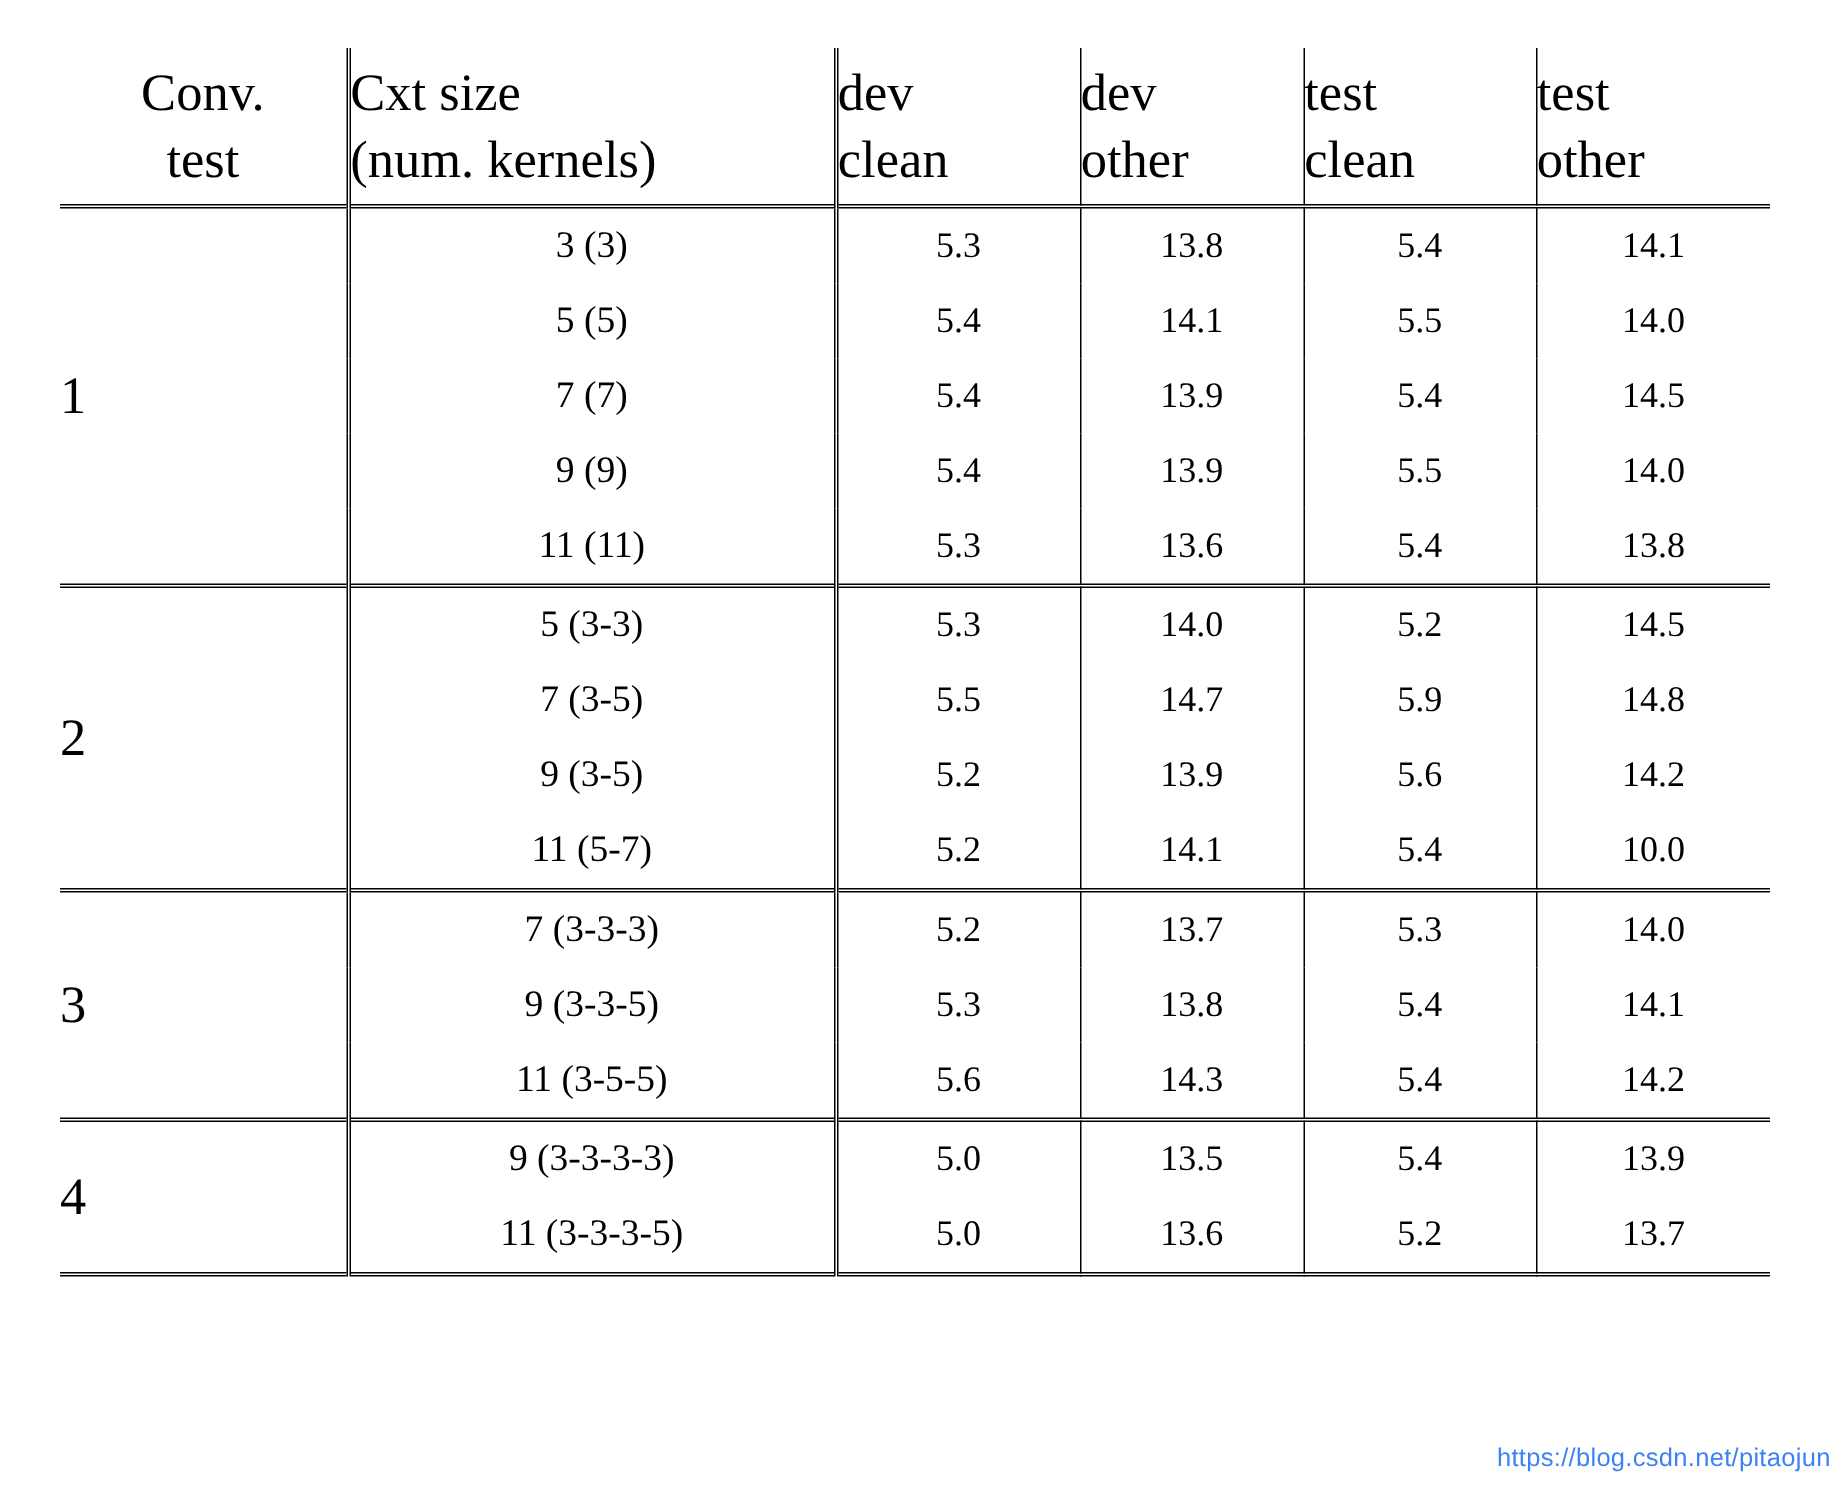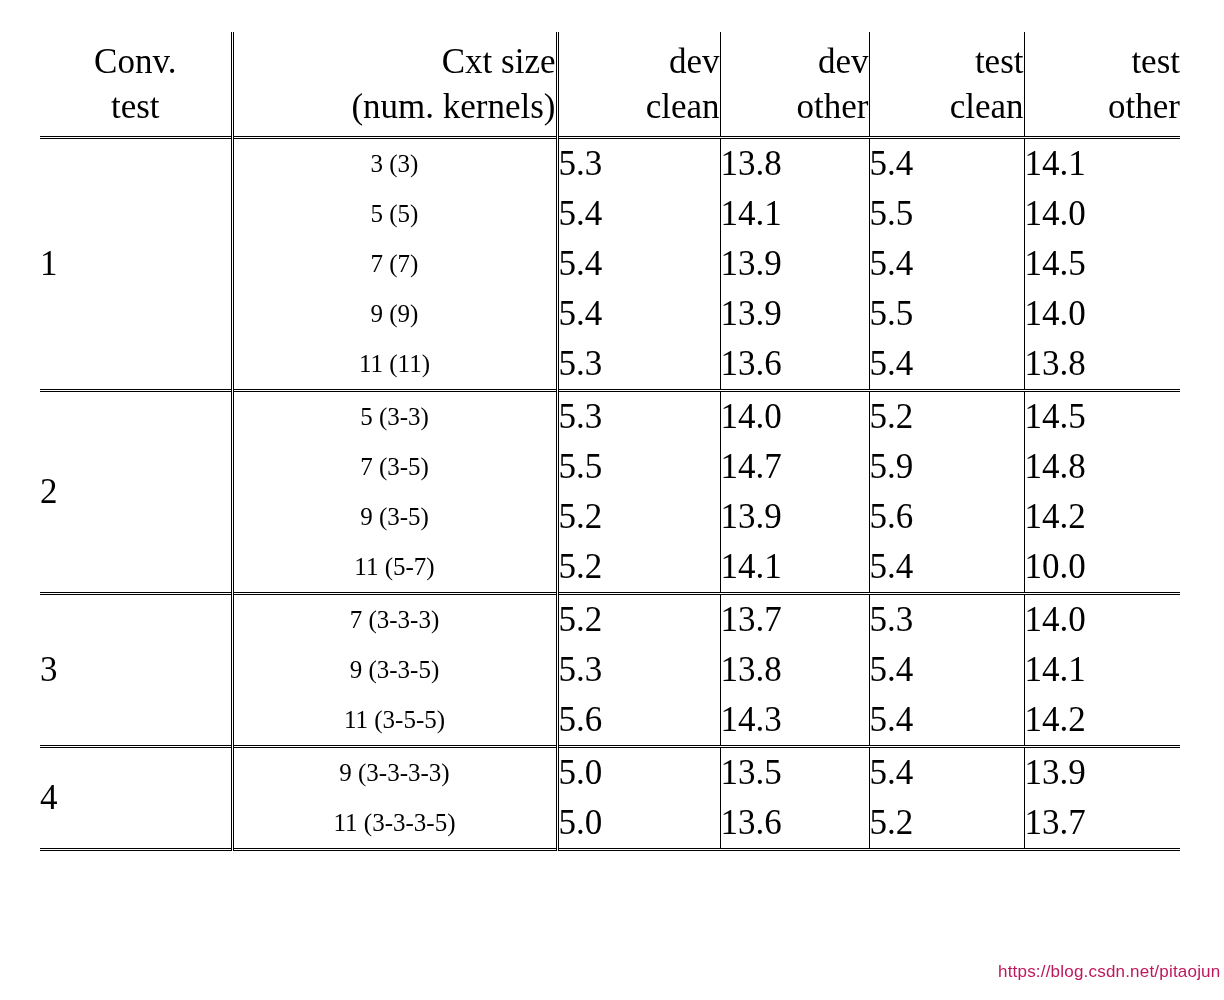--- a/index.html
+++ b/index.html
@@ -54,21 +54,21 @@
     border-right: 3px double #000;
   }
   .vr-single-right {
     border-right: 1.6px solid #000;
   }
 
   
   .hdr-cell {
     font-size: 35px;
     line-height: 45px;
-    text-align: right;
+    text-align: left;
     padding: 4px 0 10px 0;
     height: 104px;
     vertical-align: top;
   }
   .hdr-cell .l1 { display: block; }
   .hdr-cell .l2 { display: block; }
   .hdr-left {
     text-align: center;
   }
 
@@ -91,22 +91,22 @@
     padding-left: 42px;
     vertical-align: middle;
   }
   .cxt-cell {
     font-size: 25px;
     text-align: center;
     height: 50px;
     line-height: 50px;
   }
   .num-cell {
-    font-size: 35px;
-    text-align: left;
+    font-size: 24px;
+    text-align: center;
     height: 50px;
     line-height: 50px;
   }
 
   .spacer-top { height: 7px; }
 
   
   #caption {
     position: absolute;
     left: 40px;
@@ -119,21 +119,21 @@
   }
   #caption .cap-label { font-style: normal; }
   #caption .cap-text  { font-style: italic; }
 
   #watermark {
     position: absolute;
     left: 998px;
     top: 962px;
     font-family: "Liberation Sans", sans-serif;
     font-size: 17px;
-    color: #be185d;
+    color: #3b82f6;
     letter-spacing: 0.2px;
     white-space: nowrap;
   }
 </style>
 </head>
 <body>
 
 <div id="table-figure">
 
   <table class="wer-table">

